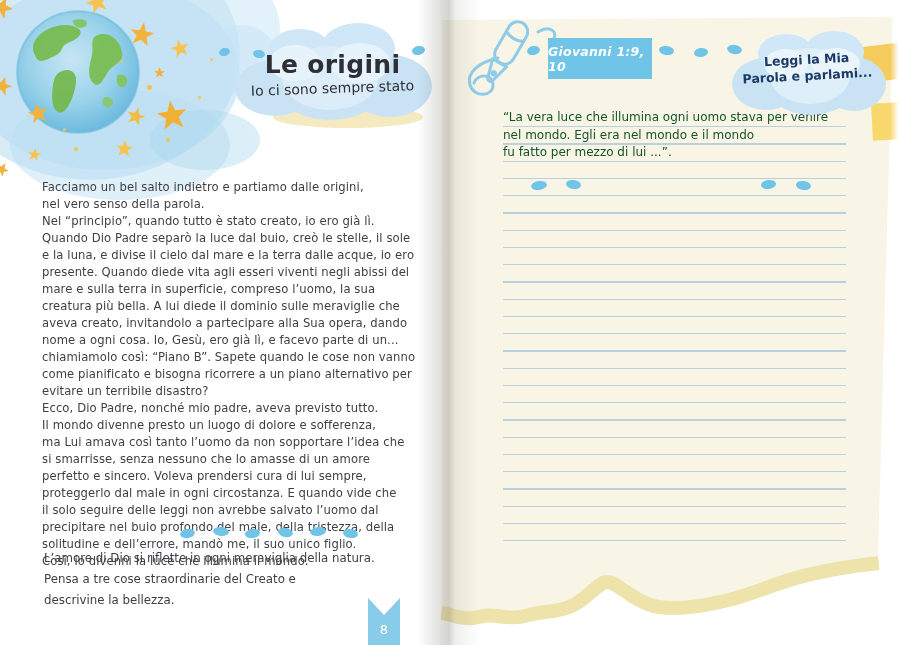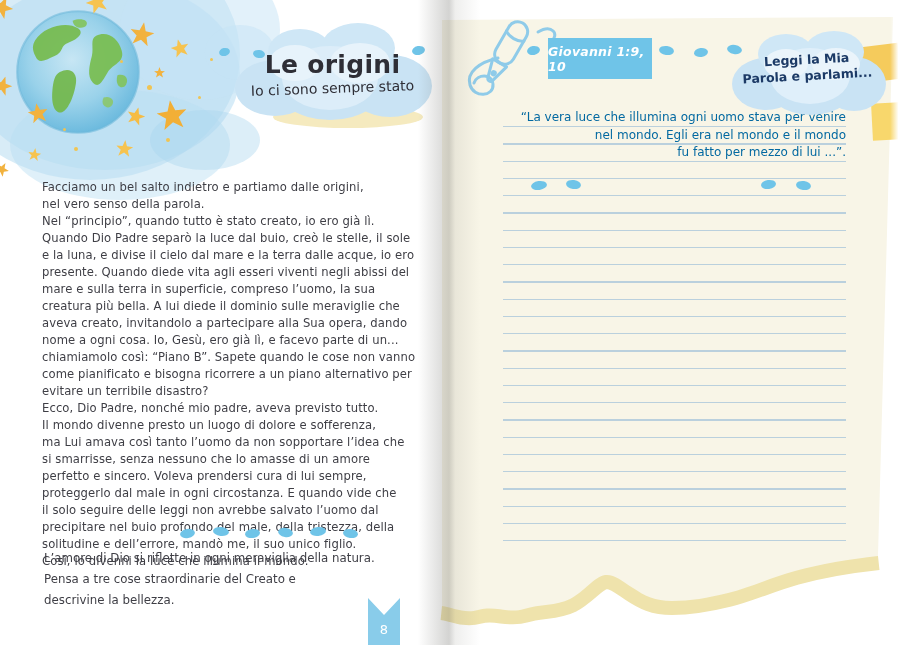--- a/index.html
+++ b/index.html
@@ -33,22 +33,22 @@
             display:flex;align-items:flex-end;justify-content:center;color:#ffffff;font-size:13px;padding-bottom:8px;box-sizing:border-box;}
 
   
   .gutter{position:absolute;left:418px;top:0;width:62px;height:645px;z-index:6;pointer-events:none;
           background:linear-gradient(to right,rgba(255,255,255,0) 0%,rgba(110,110,105,0.30) 50%,rgba(140,140,130,0.14) 60%,rgba(250,247,235,0) 100%);}
 
   
   .right-bg{position:absolute;left:440px;top:0;width:460px;height:645px;z-index:1;}
   .rules{position:absolute;left:0;top:0;z-index:2;}
   .rule{position:absolute;left:503px;width:343px;height:1.4px;background:#AFC9DB;opacity:.85;}
-  .quote{position:absolute;left:503px;top:109px;width:343px;z-index:3;text-align:right;
-         font-size:12px;line-height:17.6px;color:#0369a1;white-space:pre-line;}
+  .quote{position:absolute;left:503px;top:109px;width:343px;z-index:3;text-align:left;
+         font-size:12px;line-height:17.6px;color:#14532d;white-space:pre-line;}
   .verse-badge{left:548px;top:38px;width:104px;height:41px;border-radius:0;font-size:12.5px;z-index:3;font-style:italic;}
   .write-badge{left:593px;top:176px;width:162px;height:20px;border-radius:8px;font-size:10.8px;z-index:3;}
   .pen-svg{position:absolute;left:458px;top:12px;z-index:3;}
   .gold-tab{position:absolute;background:#F5CB5C;z-index:3;}
   .right-cloud-wrap{position:absolute;left:726px;top:24px;width:162px;height:100px;z-index:4;}
   .right-cloud-text{position:absolute;left:0;top:28px;width:100%;text-align:center;
                     color:#1C3A66;font-weight:bold;font-size:12.5px;line-height:16px;
                     transform:rotate(-3deg);white-space:pre-line;}
   .edge-fade{position:absolute;right:0;top:0;width:10px;height:645px;z-index:5;
              background:linear-gradient(to right,rgba(255,255,255,0),#ffffff 85%);}

